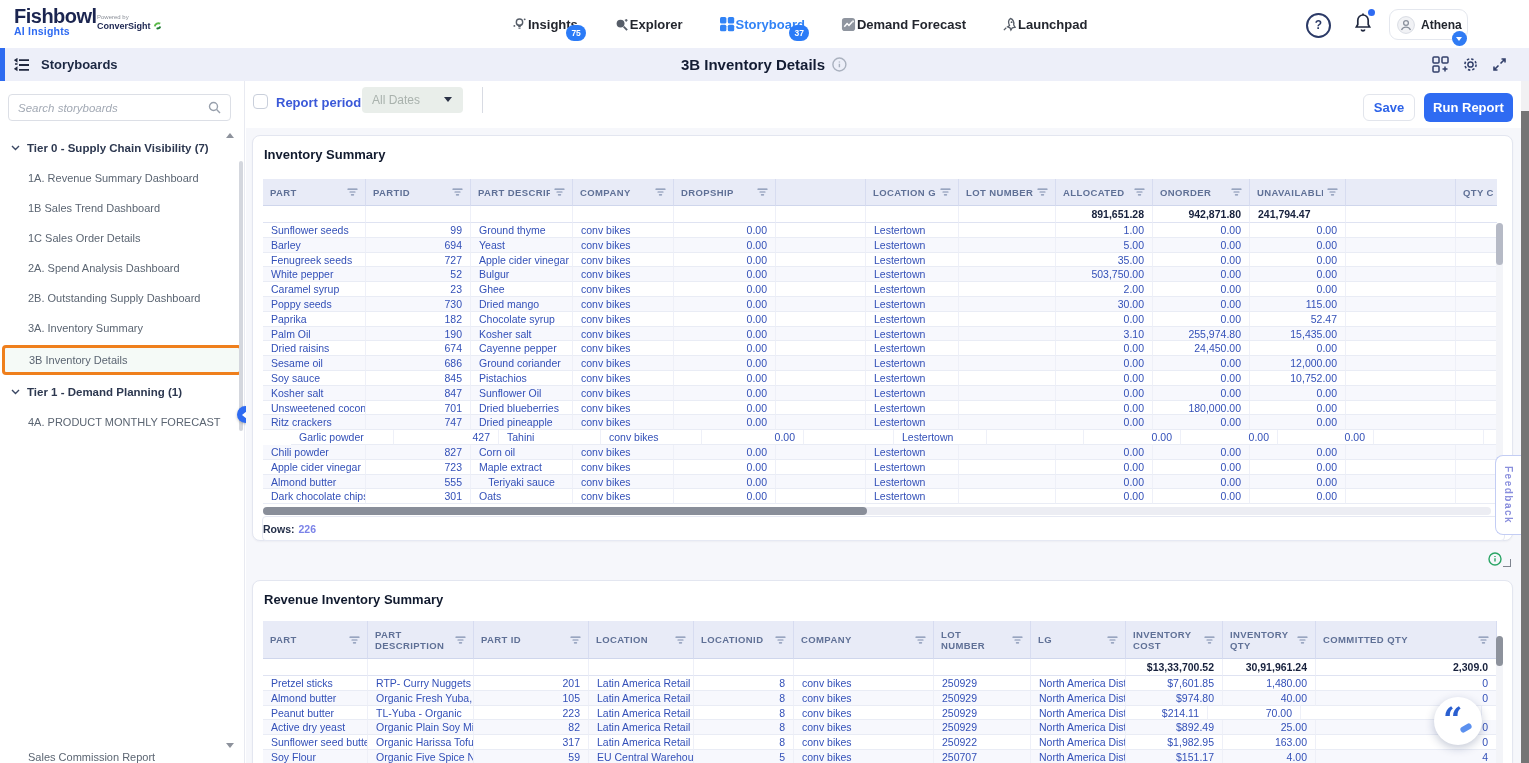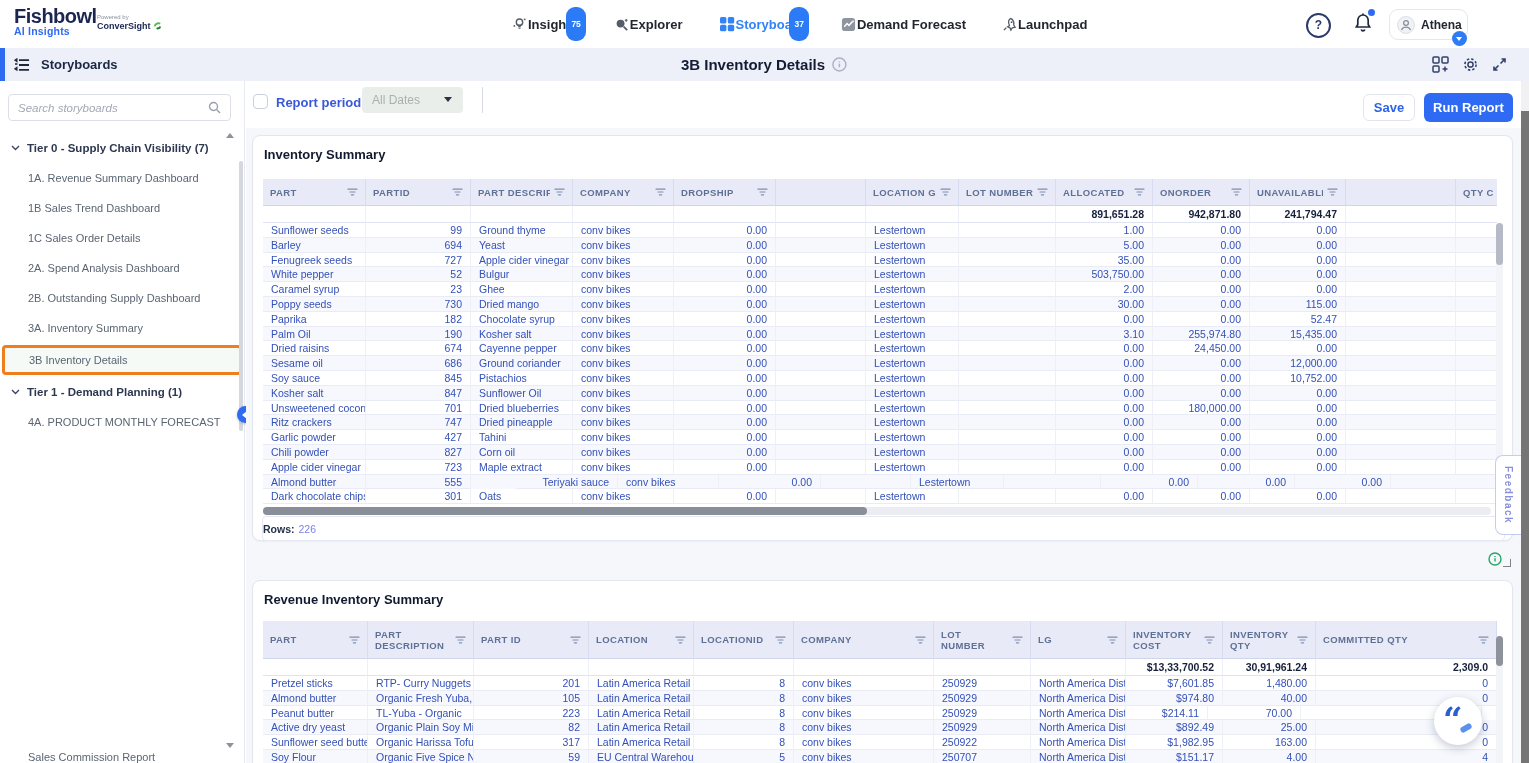--- a/index.html
+++ b/index.html
@@ -11,21 +11,21 @@
   .logo-brand{font-size:20px;font-weight:800;color:#1b2550;letter-spacing:-.5px;line-height:18px;}
   .logo-sub{font-size:10.5px;font-weight:700;color:#2f6bf2;letter-spacing:.2px;}
   .powered{position:absolute;left:97px;top:13px;line-height:8px;}
   .powered .p1{font-size:6px;color:#8a8f98;}
   .powered .p2{font-size:9px;font-weight:700;color:#1b2550;}
   .nav{position:absolute;left:512px;top:0;height:48px;display:flex;align-items:center;gap:36px;}
   .nav-item{position:relative;display:flex;align-items:center;gap:1px;cursor:pointer;}
   .nav-item .lbl{font-size:13px;font-weight:700;color:#23262e;}
   .nav-item.active .lbl{color:#3183f6;}
   .badge{position:absolute;bottom:-9px;background:#2b7bf7;color:#fff;font-size:8.5px;font-weight:700;
-    padding:12px 5px;border-radius:9px;}
+    padding:3px 5px;border-radius:9px;}
   .help-circ{position:absolute;left:1306px;top:13px;width:21px;height:21px;border:2px solid #2b3a67;
     border-radius:50%;color:#2b3a67;font-size:12px;font-weight:700;text-align:center;line-height:21px;}
   .bell{position:absolute;left:1353px;top:12px;}
   .bell-dot{position:absolute;left:1368px;top:9px;width:7px;height:7px;border-radius:50%;background:#2f6bf2;}
   .userchip{position:absolute;left:1389px;top:9px;width:79px;height:31px;border:1px solid #e4e7ee;
     border-radius:9px;display:flex;align-items:center;gap:6px;padding-left:7px;box-sizing:border-box;background:#fff;}
   .userchip .uname{font-size:12px;color:#22262e;font-weight:600;}
   .chip-caret{position:absolute;left:1452px;top:31px;width:15px;height:15px;border-radius:50%;background:#2f7bf4;}
   .chip-caret:after{content:"";position:absolute;left:4px;top:6px;border-left:3.5px solid transparent;
     border-right:3.5px solid transparent;border-top:4px solid #fff;}
@@ -97,21 +97,21 @@
     border-right:1px solid #eef0f8;border-bottom:1px solid #e9ecf5;white-space:nowrap;overflow:hidden;display:block;
     line-height:14.8px;}
   .totals .td{font-weight:700;color:#16203c;line-height:17px;border-bottom:1px solid #dfe3f2;background:#fff;}
   .hscroll{position:absolute;left:10px;top:371px;width:1228px;height:8px;background:#ecedf3;border-radius:4px;}
   .hscroll .thumb{position:absolute;left:0;top:0;width:604px;height:8px;background:#898e99;border-radius:4px;}
   .vscroll{position:absolute;left:1243px;width:7px;background:#f3f4f8;border-radius:4px;}
   .vscroll .thumb{position:absolute;left:0;width:7px;background:#b6bac6;border-radius:4px;}
   .rows-footer{position:absolute;left:9px;top:380px;width:1243px;height:25px;border:1px solid #e6e9f3;
     border-radius:4px;box-sizing:border-box;display:flex;align-items:center;gap:4px;background:#fff;}
   .rows-footer .rl{font-size:10.5px;font-weight:700;color:#25304a;}
-  .rows-footer .rc{font-size:10.5px;font-weight:400;color:#7b83e8;}
+  .rows-footer .rc{font-size:10.5px;font-weight:700;color:#7b83e8;}
   .mini-info{position:absolute;left:1242px;top:471px;}
   .resize-corner{position:absolute;left:1257px;top:478px;width:7px;height:7px;
     border-right:1.5px solid #7e848f;border-bottom:1.5px solid #7e848f;}
   
   .feedback{position:absolute;left:1495px;top:455px;width:25px;height:78px;background:#fff;
     border:1px solid #c3cdf4;border-right:none;border-radius:8px 0 0 8px;display:flex;align-items:center;
     justify-content:center;cursor:pointer;}
   .feedback span{writing-mode:vertical-rl;font-size:10px;color:#8a8fdd;letter-spacing:1.5px;font-weight:600;}
   .pagescroll{position:absolute;left:1521px;top:81px;width:8px;height:682px;background:#f1f1f3;}
   .pagescroll .thumb{position:absolute;left:0;top:30px;width:8px;height:652px;background:#757575;}
@@ -427,21 +427,21 @@
               <div class="td tot" style="width: 103px; text-align: left;"></div>
               <div class="td tot" style="width: 105px; text-align: right;"></div>
               <div class="td tot" style="width: 102px; text-align: left;"></div>
               <div class="td tot" style="width: 101px; text-align: left;"></div>
               <div class="td tot" style="width: 102px; text-align: right;"></div>
               <div class="td tot" style="width: 90px; text-align: left;"></div>
               <div class="td tot" style="width: 93px; text-align: left;"></div>
               <div class="td tot" style="width: 97px; text-align: left;"></div>
               <div class="td tot" style="width: 97px; text-align: right;">891,651.28</div>
               <div class="td tot" style="width: 97px; text-align: right;">942,871.80</div>
-              <div class="td tot" style="width: 96px; text-align: right;">241,794.47</div>
+              <div class="td tot" style="width: 96px; ">241,794.47</div>
               <div class="td tot" style="width: 110px; text-align: left;"></div>
               <div class="td tot" style="width: 150px; text-align: left;"></div>
             </div>
             <div class="trow">
               <div class="td" style="width: 103px; text-align: left;">Sunflower seeds</div>
               <div class="td" style="width: 105px; text-align: right;">99</div>
               <div class="td" style="width: 102px; text-align: left;">Ground thyme</div>
               <div class="td" style="width: 101px; text-align: left;">conv bikes</div>
               <div class="td" style="width: 102px; text-align: right;">0.00</div>
               <div class="td" style="width: 90px; text-align: left;"></div>
@@ -642,21 +642,21 @@
               <div class="td" style="width: 90px; text-align: left;"></div>
               <div class="td" style="width: 93px; text-align: left;">Lestertown</div>
               <div class="td" style="width: 97px; text-align: left;"></div>
               <div class="td" style="width: 97px; text-align: right;">0.00</div>
               <div class="td" style="width: 97px; text-align: right;">0.00</div>
               <div class="td" style="width: 96px; text-align: right;">0.00</div>
               <div class="td" style="width: 110px; text-align: left;"></div>
               <div class="td" style="width: 150px; text-align: left;"></div>
             </div>
             <div class="trow">
-              <div class="td" style="width: 103px; text-align: left;">Garlic powder</div>
+              <div class="td" style="width: 103px; text-align: left; margin-left: 28px;">Garlic powder</div>
               <div class="td" style="width: 105px; text-align: right;">427</div>
               <div class="td" style="width: 102px; text-align: left;">Tahini</div>
               <div class="td" style="width: 101px; text-align: left;">conv bikes</div>
               <div class="td" style="width: 102px; text-align: right;">0.00</div>
               <div class="td" style="width: 90px; text-align: left;"></div>
               <div class="td" style="width: 93px; text-align: left;">Lestertown</div>
               <div class="td" style="width: 97px; text-align: left;"></div>
               <div class="td" style="width: 97px; text-align: right;">0.00</div>
               <div class="td" style="width: 97px; text-align: right;">0.00</div>
               <div class="td" style="width: 96px; text-align: right;">0.00</div>
@@ -689,21 +689,21 @@
               <div class="td" style="width: 97px; text-align: left;"></div>
               <div class="td" style="width: 97px; text-align: right;">0.00</div>
               <div class="td" style="width: 97px; text-align: right;">0.00</div>
               <div class="td" style="width: 96px; text-align: right;">0.00</div>
               <div class="td" style="width: 110px; text-align: left;"></div>
               <div class="td" style="width: 150px; text-align: left;"></div>
             </div>
             <div class="trow">
               <div class="td" style="width: 103px; text-align: left;">Almond butter</div>
               <div class="td" style="width: 105px; text-align: right;">555</div>
-              <div class="td" style="width: 102px; text-align: right; margin-left: 45px;">Teriyaki sauce</div>
+              <div class="td" style="width: 102px; text-align: center;">Teriyaki sauce</div>
               <div class="td" style="width: 101px; text-align: left;">conv bikes</div>
               <div class="td" style="width: 102px; text-align: right;">0.00</div>
               <div class="td" style="width: 90px; text-align: left;"></div>
               <div class="td" style="width: 93px; text-align: left;">Lestertown</div>
               <div class="td" style="width: 97px; text-align: left;"></div>
               <div class="td" style="width: 97px; text-align: right;">0.00</div>
               <div class="td" style="width: 97px; text-align: right;">0.00</div>
               <div class="td" style="width: 96px; text-align: right;">0.00</div>
               <div class="td" style="width: 110px; text-align: left;"></div>
               <div class="td" style="width: 150px; text-align: left;"></div>

